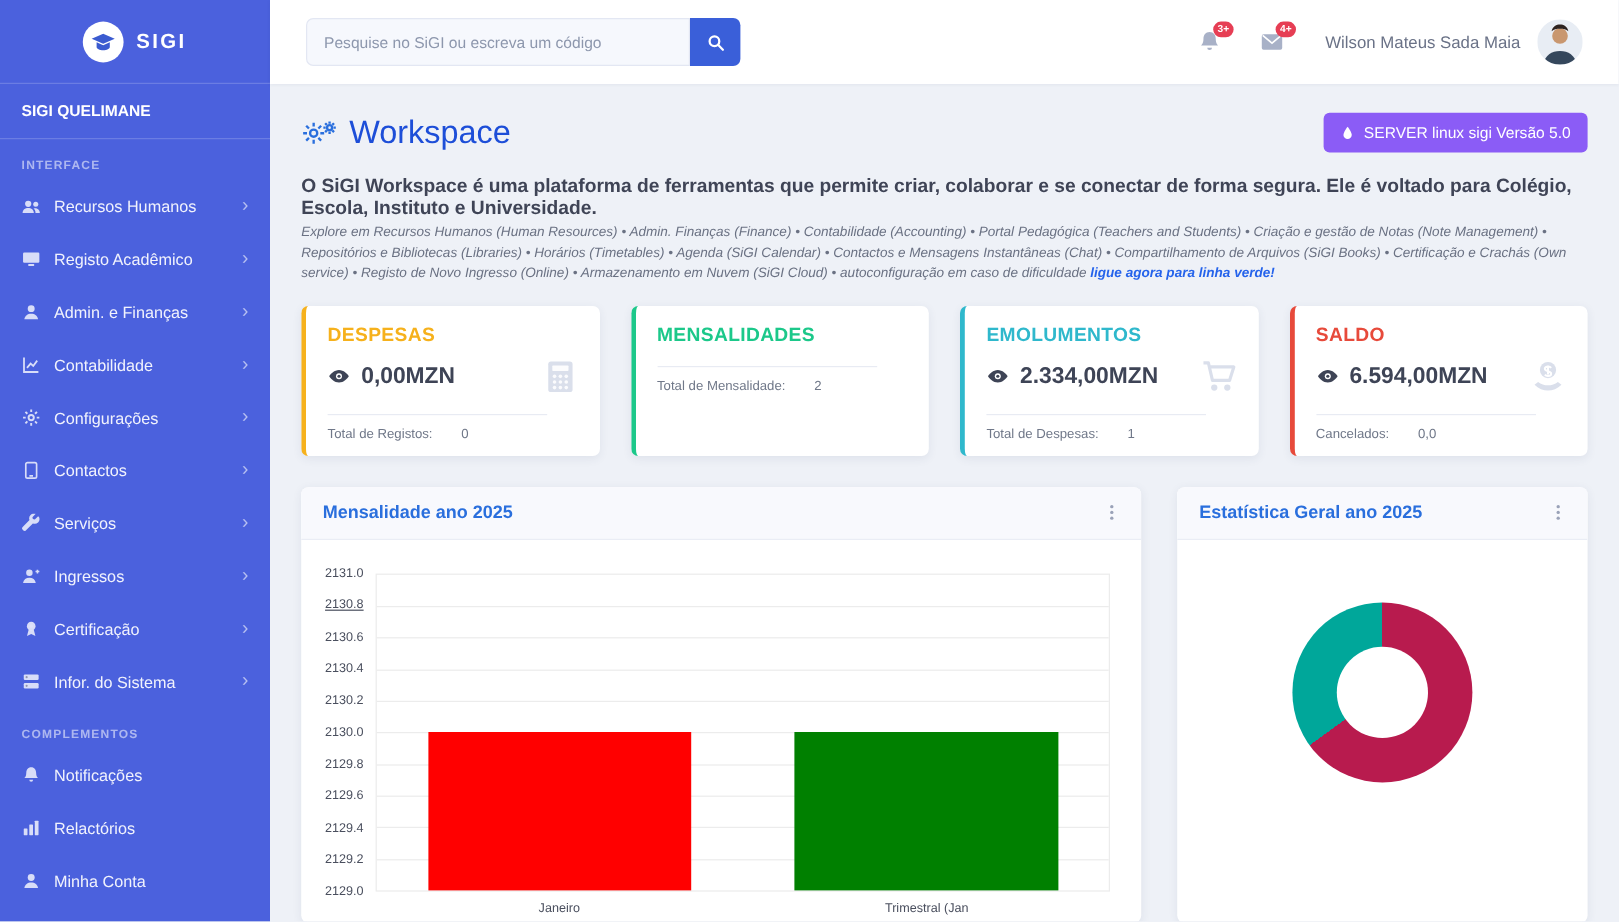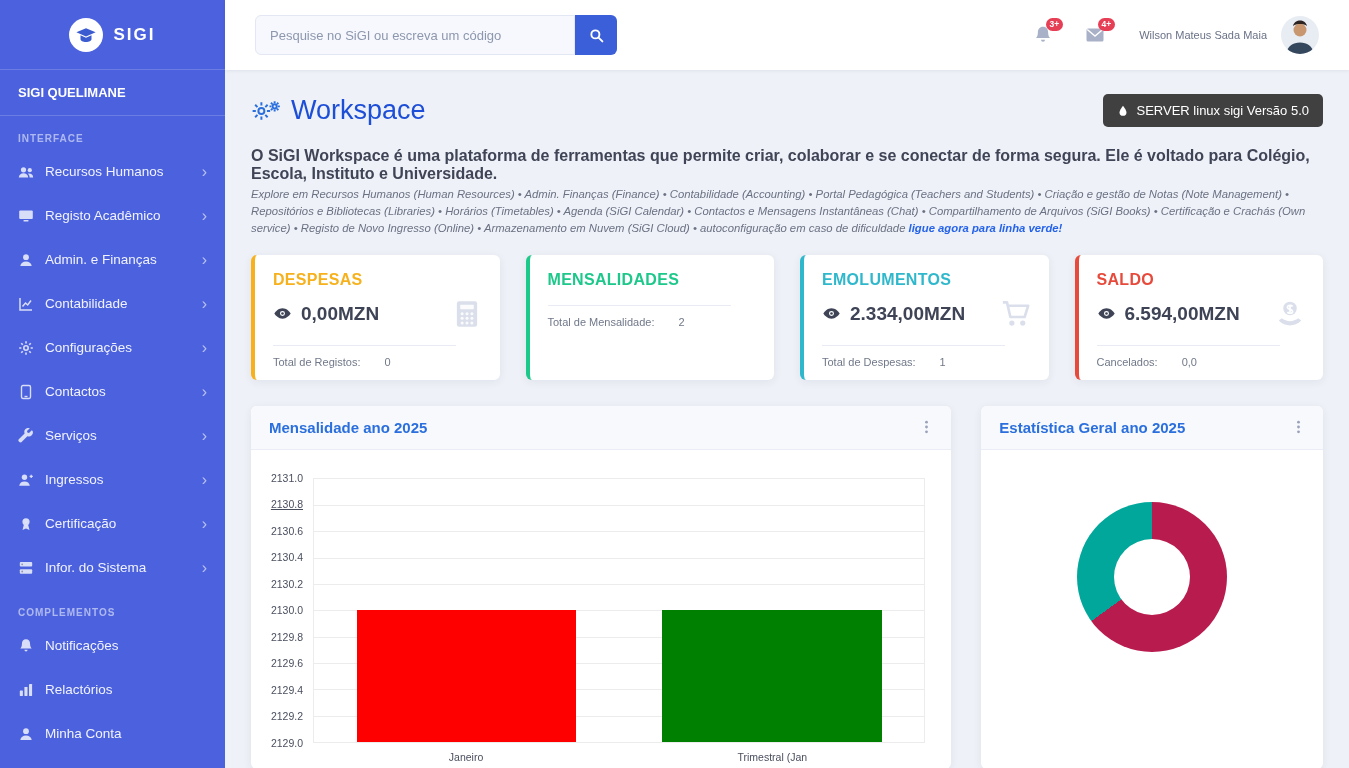--- a/index.html
+++ b/index.html
@@ -9,47 +9,47 @@
   .app{display:flex;width:100%;height:100%}
 
   
   .sidebar{width:225px;min-width:225px;background:#4b61dd;color:#fff;display:flex;flex-direction:column;overflow:hidden}
   .brand{height:70px;display:flex;align-items:center;justify-content:center;gap:10px;border-bottom:1px solid rgba(255,255,255,.18);cursor:pointer}
   .brand-logo{width:34px;height:34px;background:#fff;border-radius:50%;display:flex;align-items:center;justify-content:center;color:#3b5bd0;padding:6px}
   .brand-text{font-size:17px;font-weight:bold;letter-spacing:2px}
   .school{padding:15px 18px;font-size:13px;font-weight:bold;border-bottom:1px solid rgba(255,255,255,.18)}
   .nav{flex:1;overflow:hidden}
   .nav-label{padding:17px 18px 6px;font-size:10px;font-weight:bold;letter-spacing:1px;color:rgba(255,255,255,.55)}
-  .nav-item{display:flex;gap:11px;padding:14px 18px;font-size:13.5px;color:rgba(255,255,255,.92);cursor:pointer;text-decoration:none}
+  .nav-item{display:flex;align-items:center;gap:11px;padding:14px 18px;font-size:13.5px;color:rgba(255,255,255,.92);cursor:pointer;text-decoration:none}
   .nav-item .icon{width:16px;height:16px;opacity:.85;flex:0 0 16px}
   .nav-item .chev{margin-left:auto;color:rgba(255,255,255,.6);font-size:16px;line-height:1}
 
   
   .main{flex:1;display:flex;flex-direction:column;min-width:0}
   .topbar{height:70px;flex:0 0 70px;background:#fff;display:flex;align-items:center;padding:0 30px;box-shadow:0 1px 3px rgba(40,50,90,.08);position:relative;z-index:2}
   .search{display:flex}
   .search input{width:320px;height:40px;border:1px solid #e3e7f3;background:#f6f8fd;border-radius:6px 0 0 6px;padding:0 14px;font-size:13px;color:#55607a;outline:none;font-family:inherit}
   .search input::placeholder{color:#8d97ad}
   .search-btn{width:42px;height:40px;border:none;background:#3a5fd9;color:#fff;border-radius:0 6px 6px 0;cursor:pointer;display:flex;align-items:center;justify-content:center}
   .search-btn .icon{width:15px;height:15px}
   .topbar-right{margin-left:auto;display:flex;align-items:center;gap:34px}
   .top-icons{display:flex;align-items:center;gap:32px}
   .top-icon{position:relative;width:20px;height:20px;color:#a8b1c7;cursor:pointer}
   .top-icon .icon{width:20px;height:20px}
   .badge{position:absolute;top:-7px;right:-10px;background:#e63e54;color:#fff;font-size:8.5px;font-weight:bold;border-radius:8px;padding:2px 4px;line-height:1}
   .user-block{display:flex;align-items:center;gap:14px}
-  .user-name{font-size:11px;color:#6a7287}
+  .user-name{font-size:14px;color:#6a7287}
   .avatar{width:38px;height:38px;border-radius:50%;overflow:hidden;display:block;cursor:pointer}
 
   
   .content{flex:1;padding:24px 26px;overflow:hidden}
   .page-head{display:flex;align-items:center;justify-content:space-between;margin-bottom:20px}
   .page-title{display:flex;align-items:center;gap:10px;color:#1d4ed8;font-size:27px;font-weight:normal}
   .page-title .icon{width:30px;height:24px;color:#2a6fdd}
-  .server-btn{display:flex;align-items:center;gap:8px;background:#404040;color:#fff;border:none;border-radius:5px;padding:9px 14px;font-size:13px;cursor:pointer;font-family:inherit}
+  .server-btn{display:flex;align-items:center;gap:8px;background:#8b5cf6;color:#fff;border:none;border-radius:5px;padding:9px 14px;font-size:13px;cursor:pointer;font-family:inherit}
   .server-btn .icon{width:12px;height:14px}
   .intro{margin-bottom:18px}
   .intro-bold{font-size:16px;font-weight:bold;color:#3f4456;margin-bottom:3px}
   .intro-body{font-size:11.3px;font-style:italic;color:#6a7183;line-height:1.5}
   .intro-body a{color:#2563eb;font-weight:bold;cursor:pointer;text-decoration:none}
 
   
   .cards-row{display:grid;grid-template-columns:repeat(4,1fr);gap:26px;margin-bottom:26px}
   .stat-card{background:#fff;border-radius:6px;border-left:4px solid #ccc;box-shadow:0 2px 8px rgba(50,60,100,.08);padding:16px 18px 12px}
   .stat-label{font-size:16px;font-weight:bold;letter-spacing:.3px}

